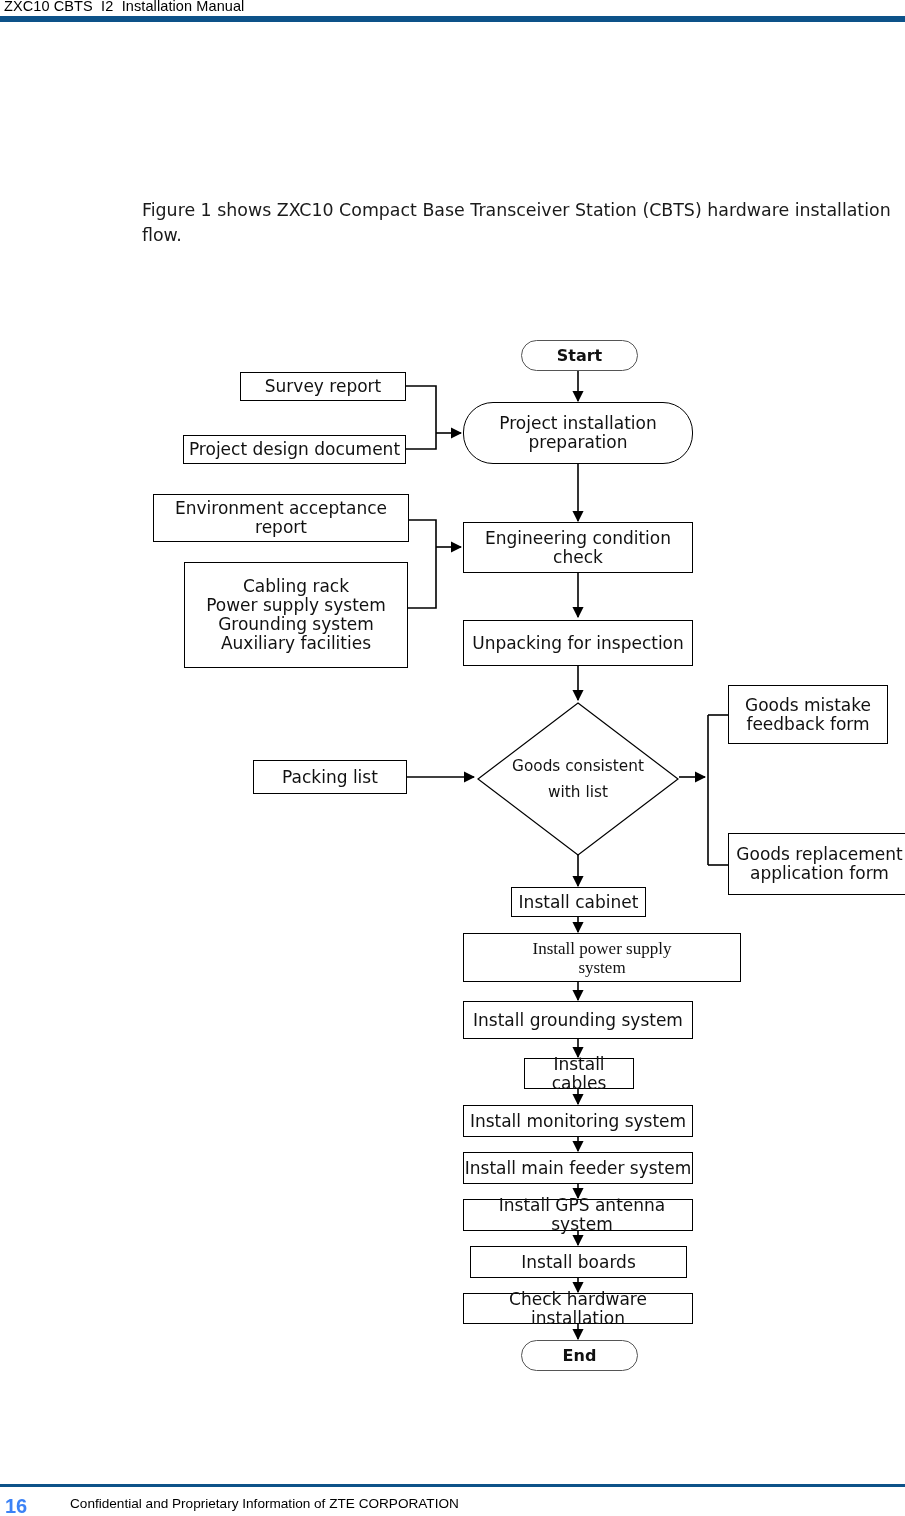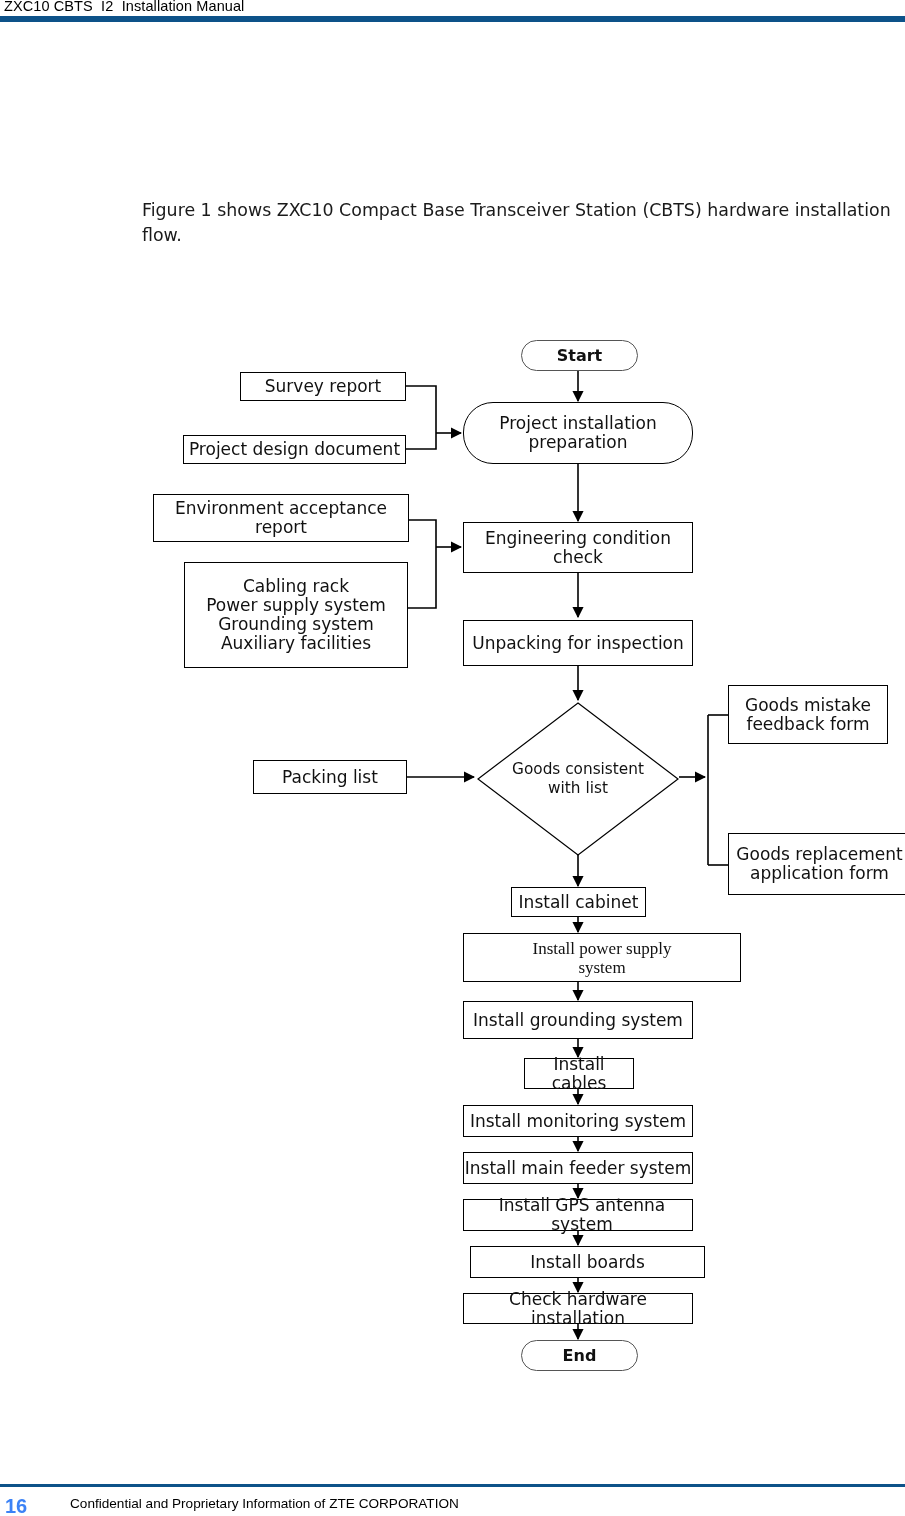--- a/index.html
+++ b/index.html
@@ -81,21 +81,21 @@
     font-size: 16px;
   }
   .diamond-label {
     position: absolute;
     display: flex;
     align-items: center;
     justify-content: center;
     text-align: center;
     font-family: "DejaVu Sans", sans-serif;
     font-size: 15.3px;
-    line-height: 19px;
+    line-height: 26px;
     color: #111;
     white-space: pre-line;
   }
   .svg-layer {
     position: absolute;
     left: 0; top: 0;
     width: 905px; height: 1516px;
   }
 
   
@@ -224,21 +224,21 @@
   <div class="node" style="left:455px; top:1001px; width:230px; height:38px;">Install grounding system</div>
 
   <div class="node" style="left:516px; top:1058px; width:110px; height:31px;">Install cables</div>
 
   <div class="node" style="left:455px; top:1105px; width:230px; height:32px;">Install monitoring system</div>
 
   <div class="node" style="left:455px; top:1152px; width:230px; height:32px;">Install main feeder system</div>
 
   <div class="node" style="left:455px; top:1199px; width:230px; height:32px;padding-left:8px;">Install GPS antenna system</div>
 
-  <div class="node" style="left:462px; top:1246px; width:235px; height:32px;">Install boards</div>
+  <div class="node" style="left:462px; top:1246px; width:217px; height:32px;">Install boards</div>
 
   <div class="node" style="left:455px; top:1293px; width:230px; height:31px;">Check hardware installation</div>
 
   <div class="node terminator" style="left:513px; top:1340px; width:117px; height:31px;">End</div>
 </div>
 
 <div id="page-footer">
   <div id="footer-rule"></div>
   <div id="footer-page-number">16</div>
   <div id="footer-text">Confidential and Proprietary Information of ZTE CORPORATION</div>

